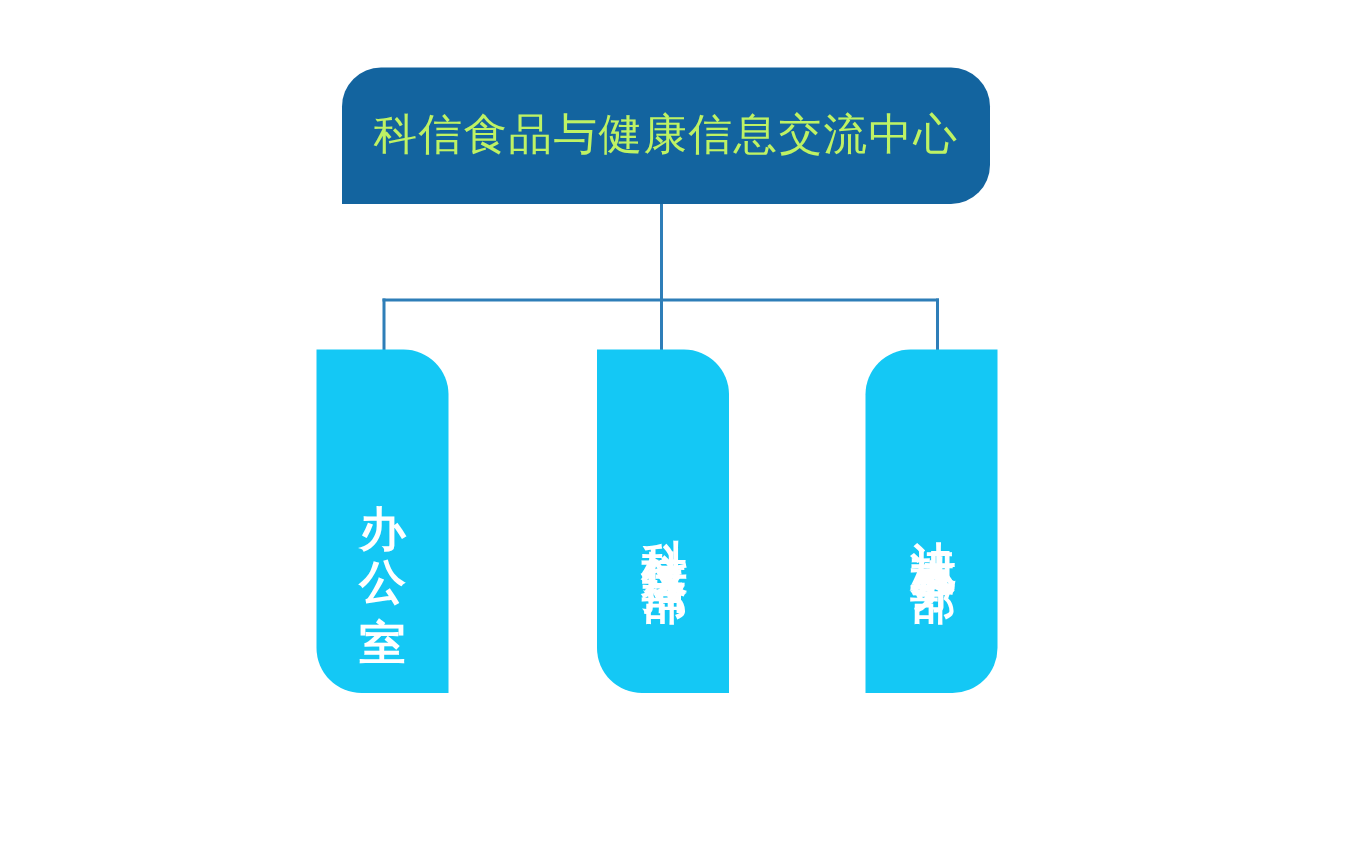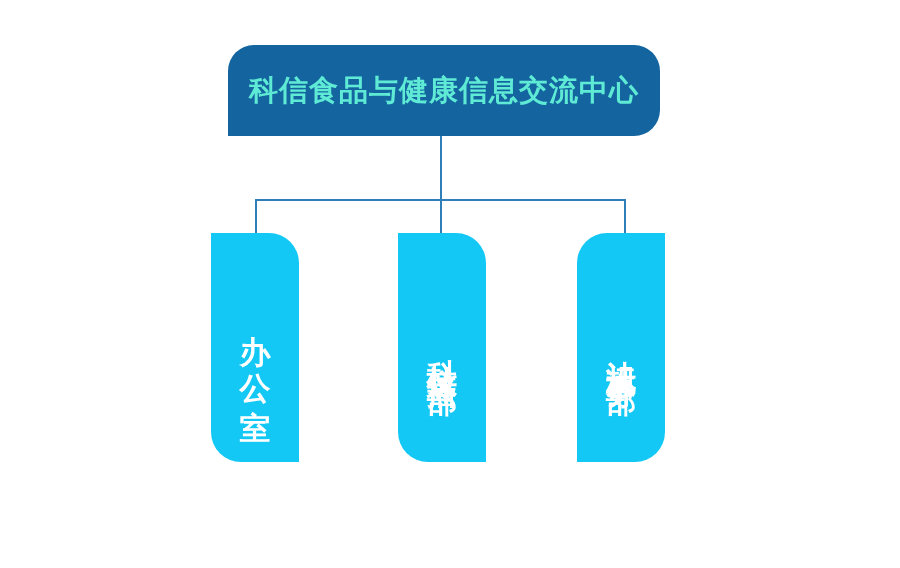--- a/index.html
+++ b/index.html
@@ -27,23 +27,23 @@
     width: 432px;
     height: 91px;
     background: #13649F;
     border-radius: 26px 26px 26px 0;
     display: flex;
     align-items: center;
     justify-content: center;
     box-sizing: border-box;
   }
   .root-label {
-    color: #5eead4;
+    color: #bef264;
     font-size: 29px;
-    font-weight: bold;
+    font-weight: normal;
     letter-spacing: 1px;
     line-height: 1;
     white-space: nowrap;
     user-select: none;
   }
 
   
   .connector {
     position: absolute;
     background: #2E7EB8;

